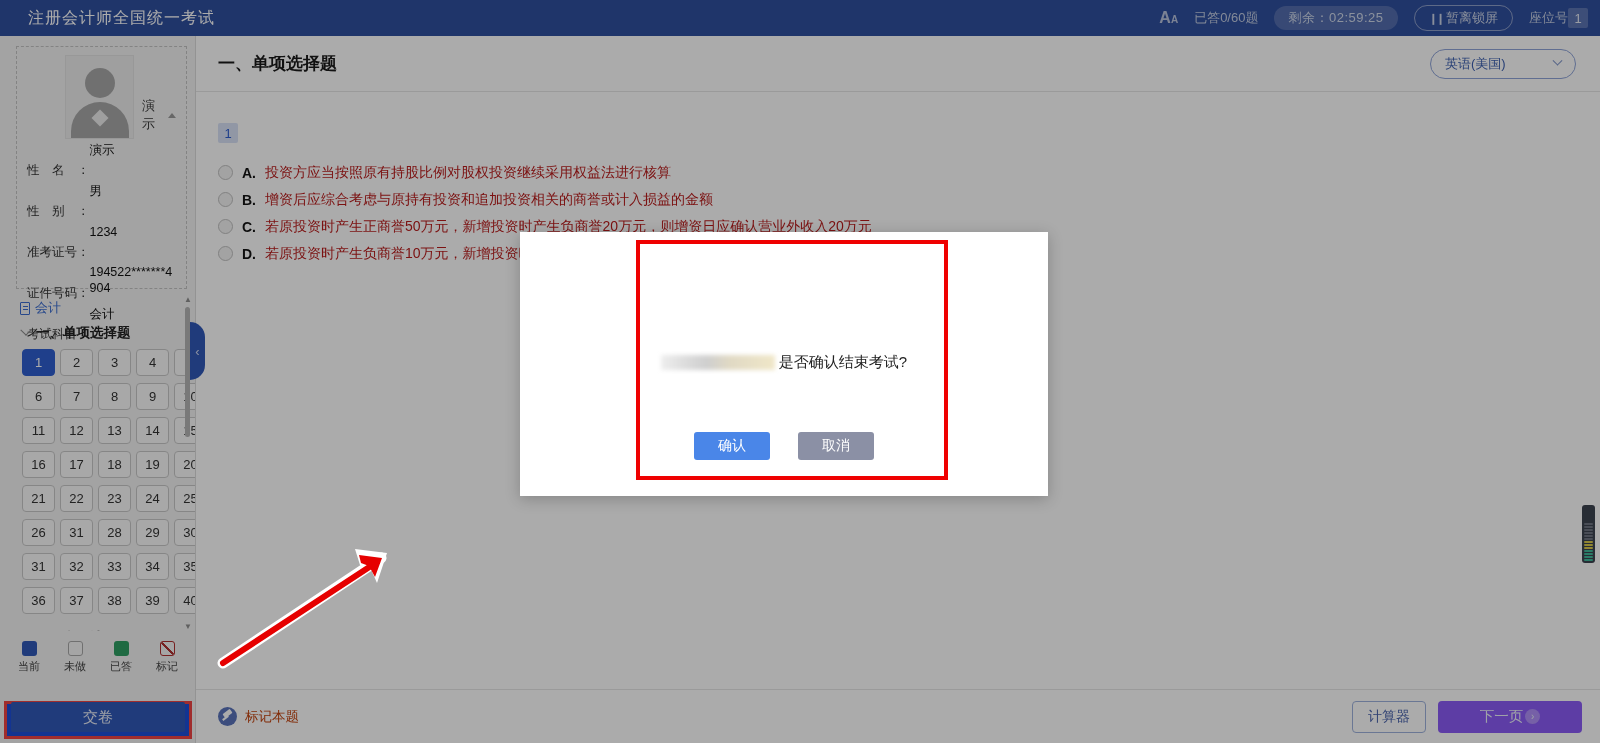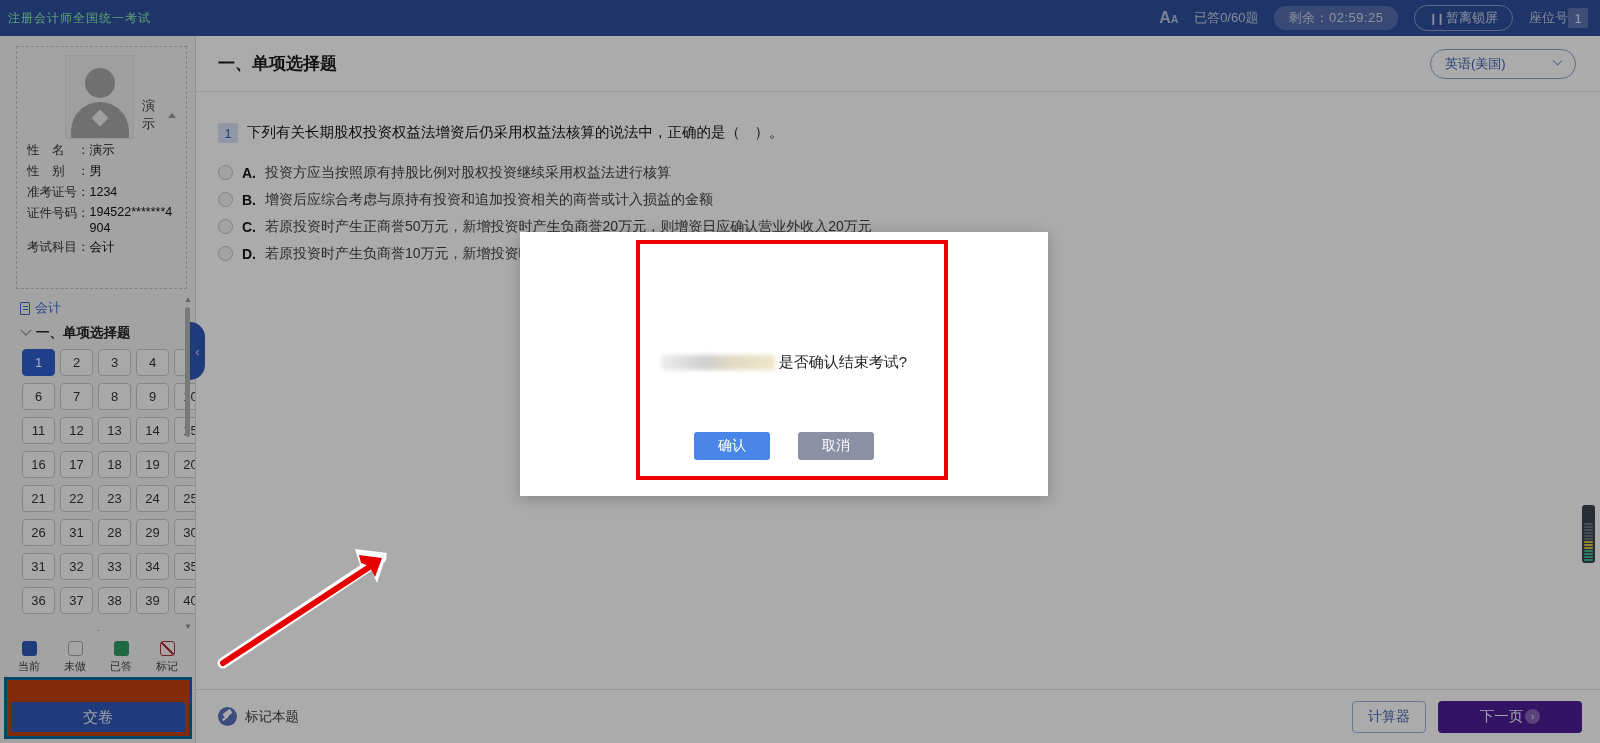--- a/index.html
+++ b/index.html
@@ -26,24 +26,24 @@
   
   #header {
     position: absolute; top: 0; left: 0;
     width: 1600px; height: 36px;
     background: #2f4f9e;
     display: flex; align-items: center;
     color: #c9d2e8;
     z-index: 5;
   }
   #app-title {
-    margin-left: 8px;
-    font-size: 12px;
+    margin-left: 28px;
+    font-size: 16px;
     letter-spacing: 1px;
-    color: #86efac;
+    color: #ffffff;
   }
   #header-right {
     margin-left: auto;
     display: flex; align-items: center;
     gap: 16px;
     margin-right: 12px;
     font-size: 13px;
   }
   .hdr-icon-aa {
     display: inline-flex; align-items: baseline;
@@ -134,21 +134,21 @@
     border-right: 4px solid transparent;
     border-bottom: 5px solid #9a9a9a;
   }
   .info-line {
     display: flex;
     font-size: 12.5px;
     color: #2b2b2b;
     line-height: 19px;
     margin-top: 2px;
   }
-  .info-line .lbl { white-space: pre; color: #333; }
+  .info-line .lbl { white-space: pre; color: #333; margin-top: 20px; }
   .info-line .val { color: #111; }
   #id-val { word-break: break-all; max-width: 104px; line-height: 16px; }
 
   #nav-section { margin-top: 6px; padding: 0 0 0 0; position: relative; }
   #subject-row {
     display: flex; align-items: center; gap: 5px;
     padding: 4px 0 4px 12px;
     font-size: 13px; color: #3b6ccf;
   }
   .doc-icon {
@@ -231,23 +231,23 @@
   }
   .sw-marked::after {
     content: ''; position: absolute; left: -3px; top: -3px;
     width: 24px; height: 24px;
     background: linear-gradient(45deg, transparent 46%, #b03030 46%, #b03030 54%, transparent 54%);
   }
   .legend-label { font-size: 11px; color: #444; }
 
   #submit-zone {
     position: absolute; left: 4px; bottom: 4px;
-    width: 188px; height: 62px;
-    border: 3px solid #0369a1;
-    background: #c2410c;
+    width: 188px; height: 38px;
+    border: 3px solid #ef4444;
+    background: #1d4ed8;
     display: flex; align-items: flex-end;
     padding: 2px 4px 4px 4px;
   }
   #submit-btn {
     flex: 1; height: 30px;
     background: #3159b8;
     color: #e8ecf7;
     border: none; border-radius: 2px;
     font-size: 15px;
     font-family: inherit;
@@ -310,21 +310,21 @@
     display: flex; align-items: center; gap: 9px;
     height: 27px;
   }
   .radio {
     width: 15px; height: 15px; border-radius: 50%;
     border: 1px solid #c0c0c0; background: #f4f4f4;
     flex: 0 0 auto;
     cursor: pointer;
   }
   .opt-letter { font-size: 14px; font-weight: bold; color: #141414; }
-  .opt-text { font-size: 14px; color: #404040; }
+  .opt-text { font-size: 14px; color: #b91c1c; }
 
   
   #bottom-bar {
     position: absolute; left: 196px; bottom: 0;
     width: 1404px; height: 54px;
     background: #ffffff;
     border-top: 1px solid #e6e6e6;
     display: flex; align-items: center;
     padding: 0 18px 0 22px;
     z-index: 6;
@@ -341,34 +341,34 @@
     width: 9px; height: 5px; background: #fff;
     transform: rotate(-38deg);
     border-radius: 1px;
   }
   #pin-icon::after {
     content: ''; position: absolute;
     left: 4px; top: 10px;
     width: 7px; height: 2px; background: #fff;
     transform: rotate(-38deg);
   }
-  #mark-label { font-size: 13.5px; color: #404040; }
+  #mark-label { font-size: 13.5px; color: #c2410c; }
   #bottom-right { margin-left: auto; display: flex; align-items: center; gap: 12px; }
   #calc-btn {
     border: 1px solid #9fb2dd;
     border-radius: 4px;
     background: #ffffff;
     color: #4a64ad;
     font-size: 14px; font-family: inherit;
     width: 74px; height: 32px;
     cursor: pointer;
   }
   #next-btn {
     border: none; border-radius: 4px;
-    background: #4c1d95;
+    background: #8b5cf6;
     color: #eef2fb;
     font-size: 14.5px; font-family: inherit;
     width: 144px; height: 32px;
     display: inline-flex; align-items: center; justify-content: center; gap: 2px;
     cursor: pointer;
   }
   #next-btn .circ {
     width: 15px; height: 15px; border-radius: 50%;
     background: rgba(255,255,255,0.32);
     display: inline-flex; align-items: center; justify-content: center;
@@ -606,21 +606,20 @@
       <div id="section-title">一、单项选择题</div>
       <div id="lang-select">
         <span>英语(美国)</span>
         <span class="chev-sm"></span>
       </div>
     </div>
 
     <div id="question-body">
       <div id="q-stem">
         <span id="q-index">1</span>
-        <span id="q-text">下列有关长期股权投资权益法增资后仍采用权益法核算的说法中，正确的是（　）。</span>
       </div>
       <div id="options">
           <div class="opt-row">
             <span class="radio"></span>
             <span class="opt-letter">A.</span>
             <span class="opt-text">投资方应当按照原有持股比例对股权投资继续采用权益法进行核算</span>
           </div>
           <div class="opt-row">
             <span class="radio"></span>
             <span class="opt-letter">B.</span>

